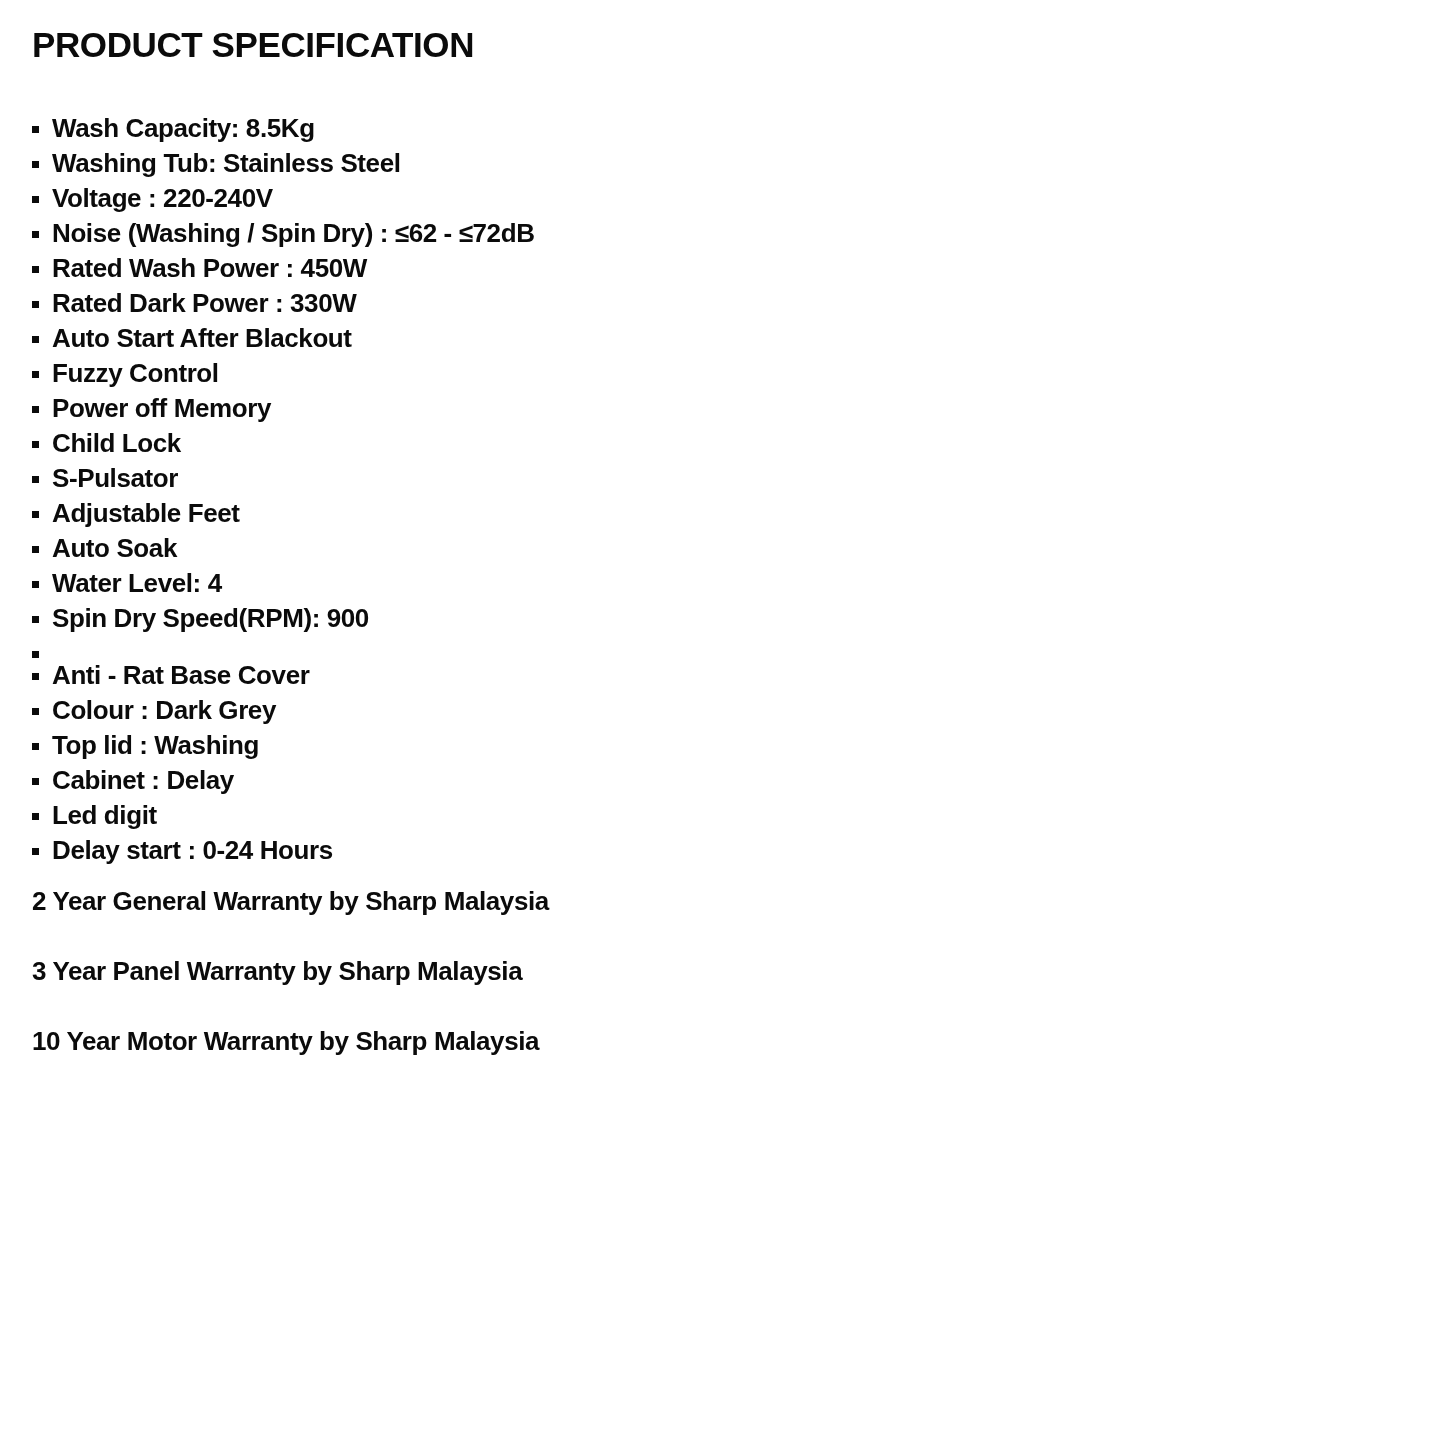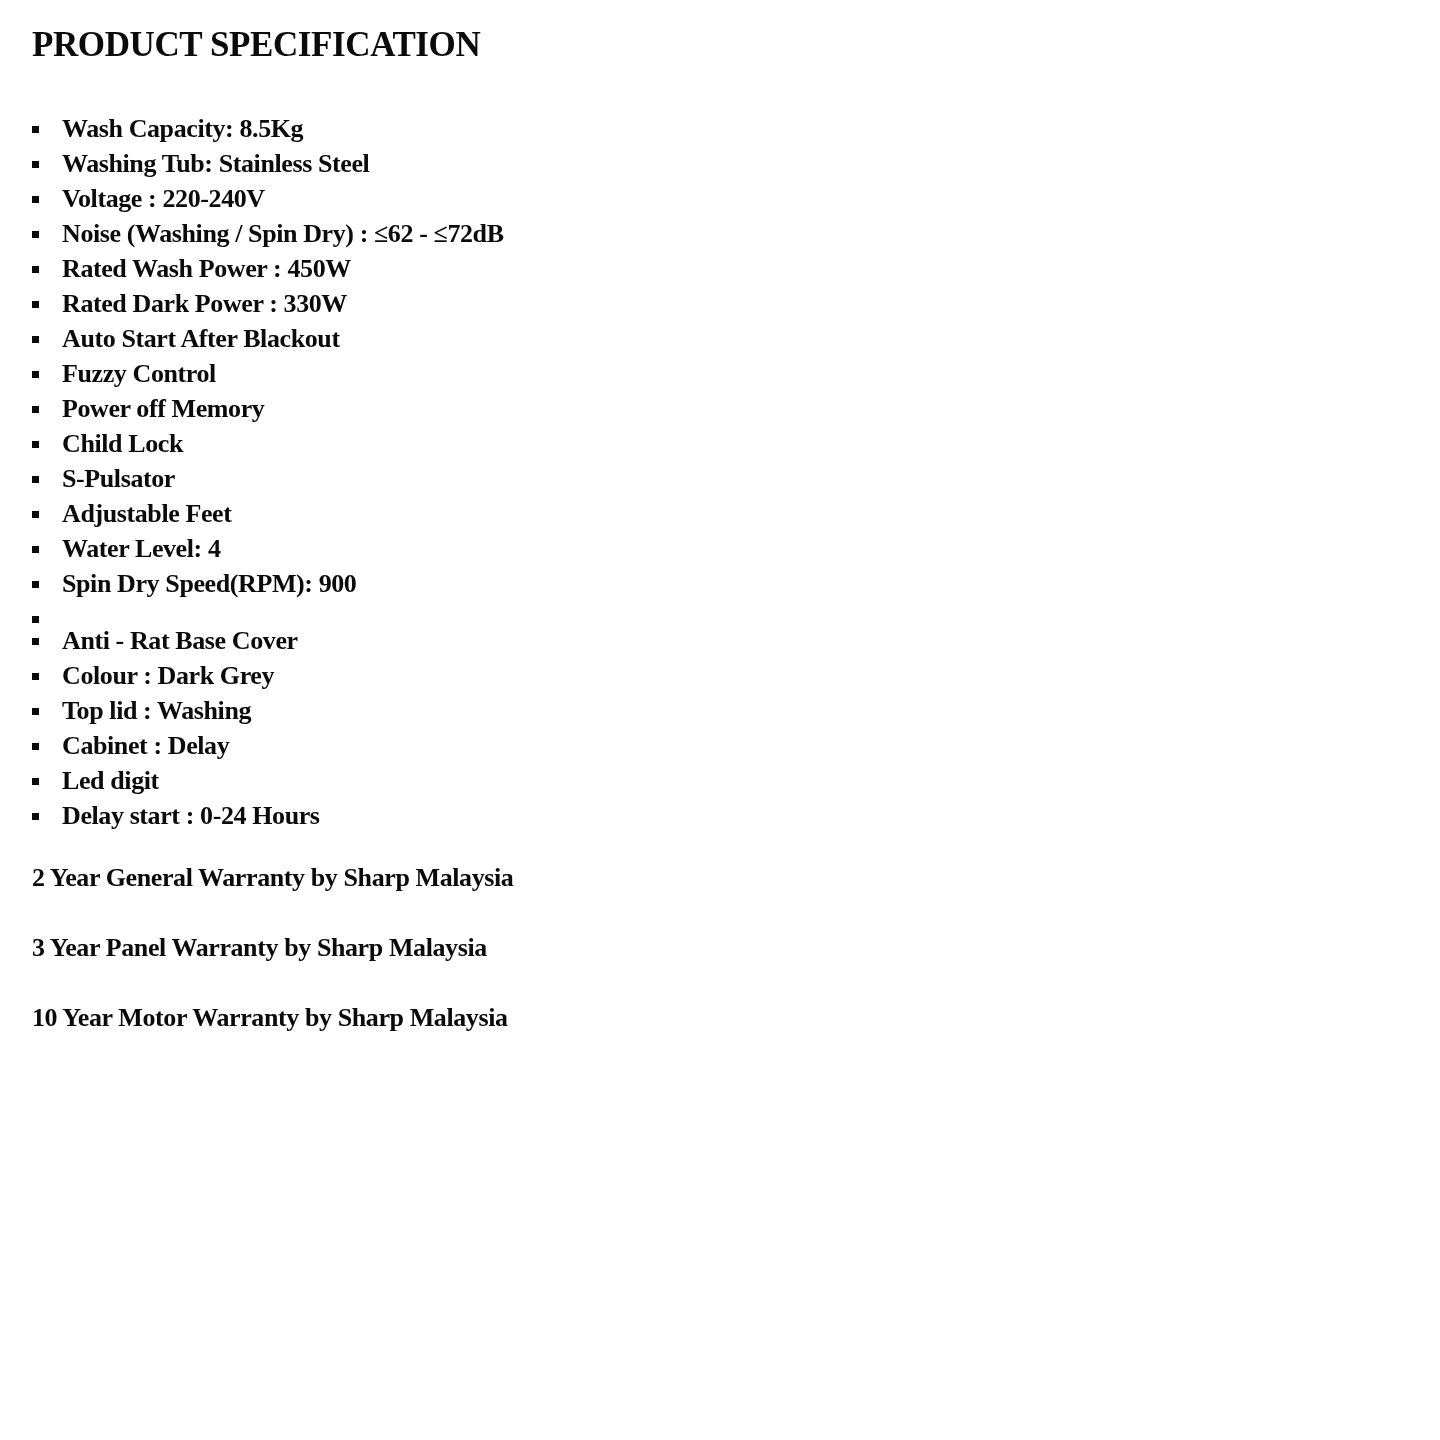--- a/index.html
+++ b/index.html
@@ -11,53 +11,52 @@
     height: 1440px;
     background: #ffffff;
     font-family: "Liberation Sans", sans-serif;
     font-weight: 700;
     color: #0b0b0b;
     overflow: hidden;
   }
   .content {
     padding: 26px 60px 0 32px;
     letter-spacing: -0.4px;
-    font-family: Liberation Serif, serif;
   }
   .page-title {
     font-size: 35px;
     line-height: 1.1;
     margin: 0;
     font-weight: 700;
   }
   .spec-list {
     list-style: none;
     margin: 46px 0 0 0;
     padding: 0;
     max-width: 760px;
   }
   .spec-list li {
     display: flex;
     align-items: flex-start;
-    gap: 23px;
+    gap: 13px;
     font-size: 26px;
     line-height: 35px;
   }
   .bullet {
     flex: none;
     width: 7px;
     height: 7px;
     background: #0b0b0b;
     margin-top: 15px;
   }
   .spec-text {
     white-space: pre-line;
   }
   .warranty-block {
-    margin-top: 27px;
+    margin-top: 16px;
   }
   .warranty-note {
     font-size: 26px;
     line-height: 35px;
     margin: 0 0 0 0;
     padding-top: 35px;
   }
   .warranty-note:first-child {
     padding-top: 0;
   }
@@ -112,20 +111,24 @@
     <li>
         <span class="bullet"></span>
         <span class="spec-text">S-Pulsator</span>
       </li>
     <li>
         <span class="bullet"></span>
         <span class="spec-text">Adjustable Feet</span>
       </li>
     <li>
         <span class="bullet"></span>
+        <span class="spec-text">Auto Soak</span>
+      </li>
+    <li>
+        <span class="bullet"></span>
         <span class="spec-text">Water Level: 4</span>
       </li>
     <li>
         <span class="bullet"></span>
         <span class="spec-text">Spin Dry Speed(RPM): 900</span>
       </li>
     <li>
         <span class="bullet"></span>
       </li>
     <li>

